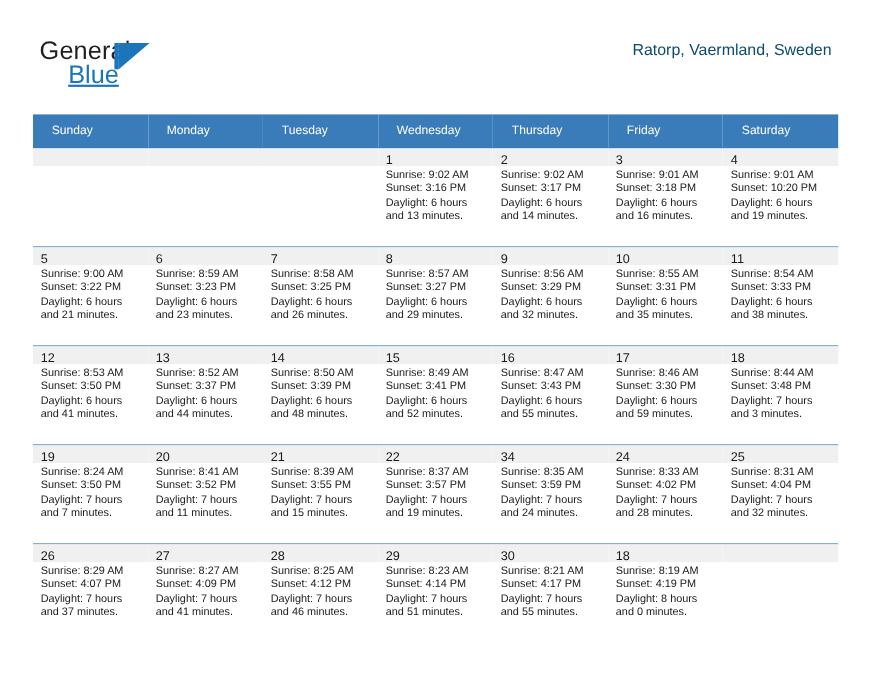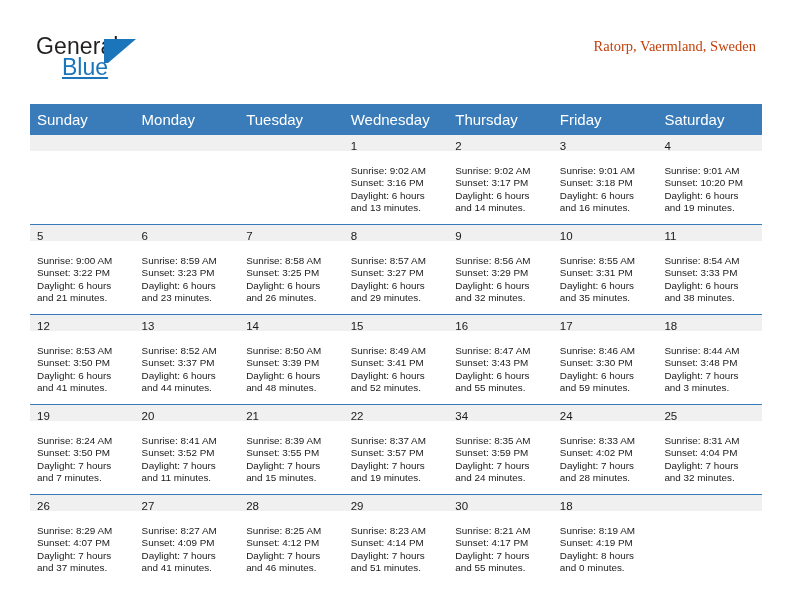--- a/index.html
+++ b/index.html
@@ -72,45 +72,44 @@
     text-align: right;
   }
   .cal-title {
     font-size: 27px;
     color: #1a1a1a;
     line-height: 34px;
     white-space: nowrap;
   }
   .cal-subtitle {
     font-size: 14.5px;
-    color: #c2410c;
+    color: #0c4a6e;
     line-height: 20px;
     margin-top: 6px;
     white-space: nowrap;
-    font-family: Liberation Serif, serif;
   }
 
   
   .calendar {
     position: absolute;
     left: 30px;
     top: 104px;
     width: 732px;
     border-collapse: collapse;
     table-layout: fixed;
   }
   .calendar col { width: 104.57px; }
 
   .dow-row th {
     background: #3a7cb9;
     color: #ffffff;
-    font-size: 15px;
+    font-size: 11px;
     font-weight: normal;
     text-align: left;
-    padding: 5px 0 5px 7px;
+    padding: 5px 0 5px 17px;
     height: 20px;
     vertical-align: middle;
     border: none;
   }
 
   .week-row td {
     vertical-align: top;
     padding: 0;
     border: none;
     height: 89px;
@@ -128,21 +127,21 @@
     height: 16px;
     padding: 1px 0 1px 7px;
     box-sizing: border-box;
   }
   .daynum {
     font-size: 11.5px;
     color: #1a1a1a;
     line-height: 14px;
   }
   .details {
-    padding: 14px 4px 0 7px;
+    padding: 3px 4px 0 7px;
     font-size: 9.9px;
     line-height: 12.45px;
     color: #1a1a1a;
   }
   .details div { white-space: nowrap; }
 </style>
 </head>
 <body>
 
 <div class="page">

